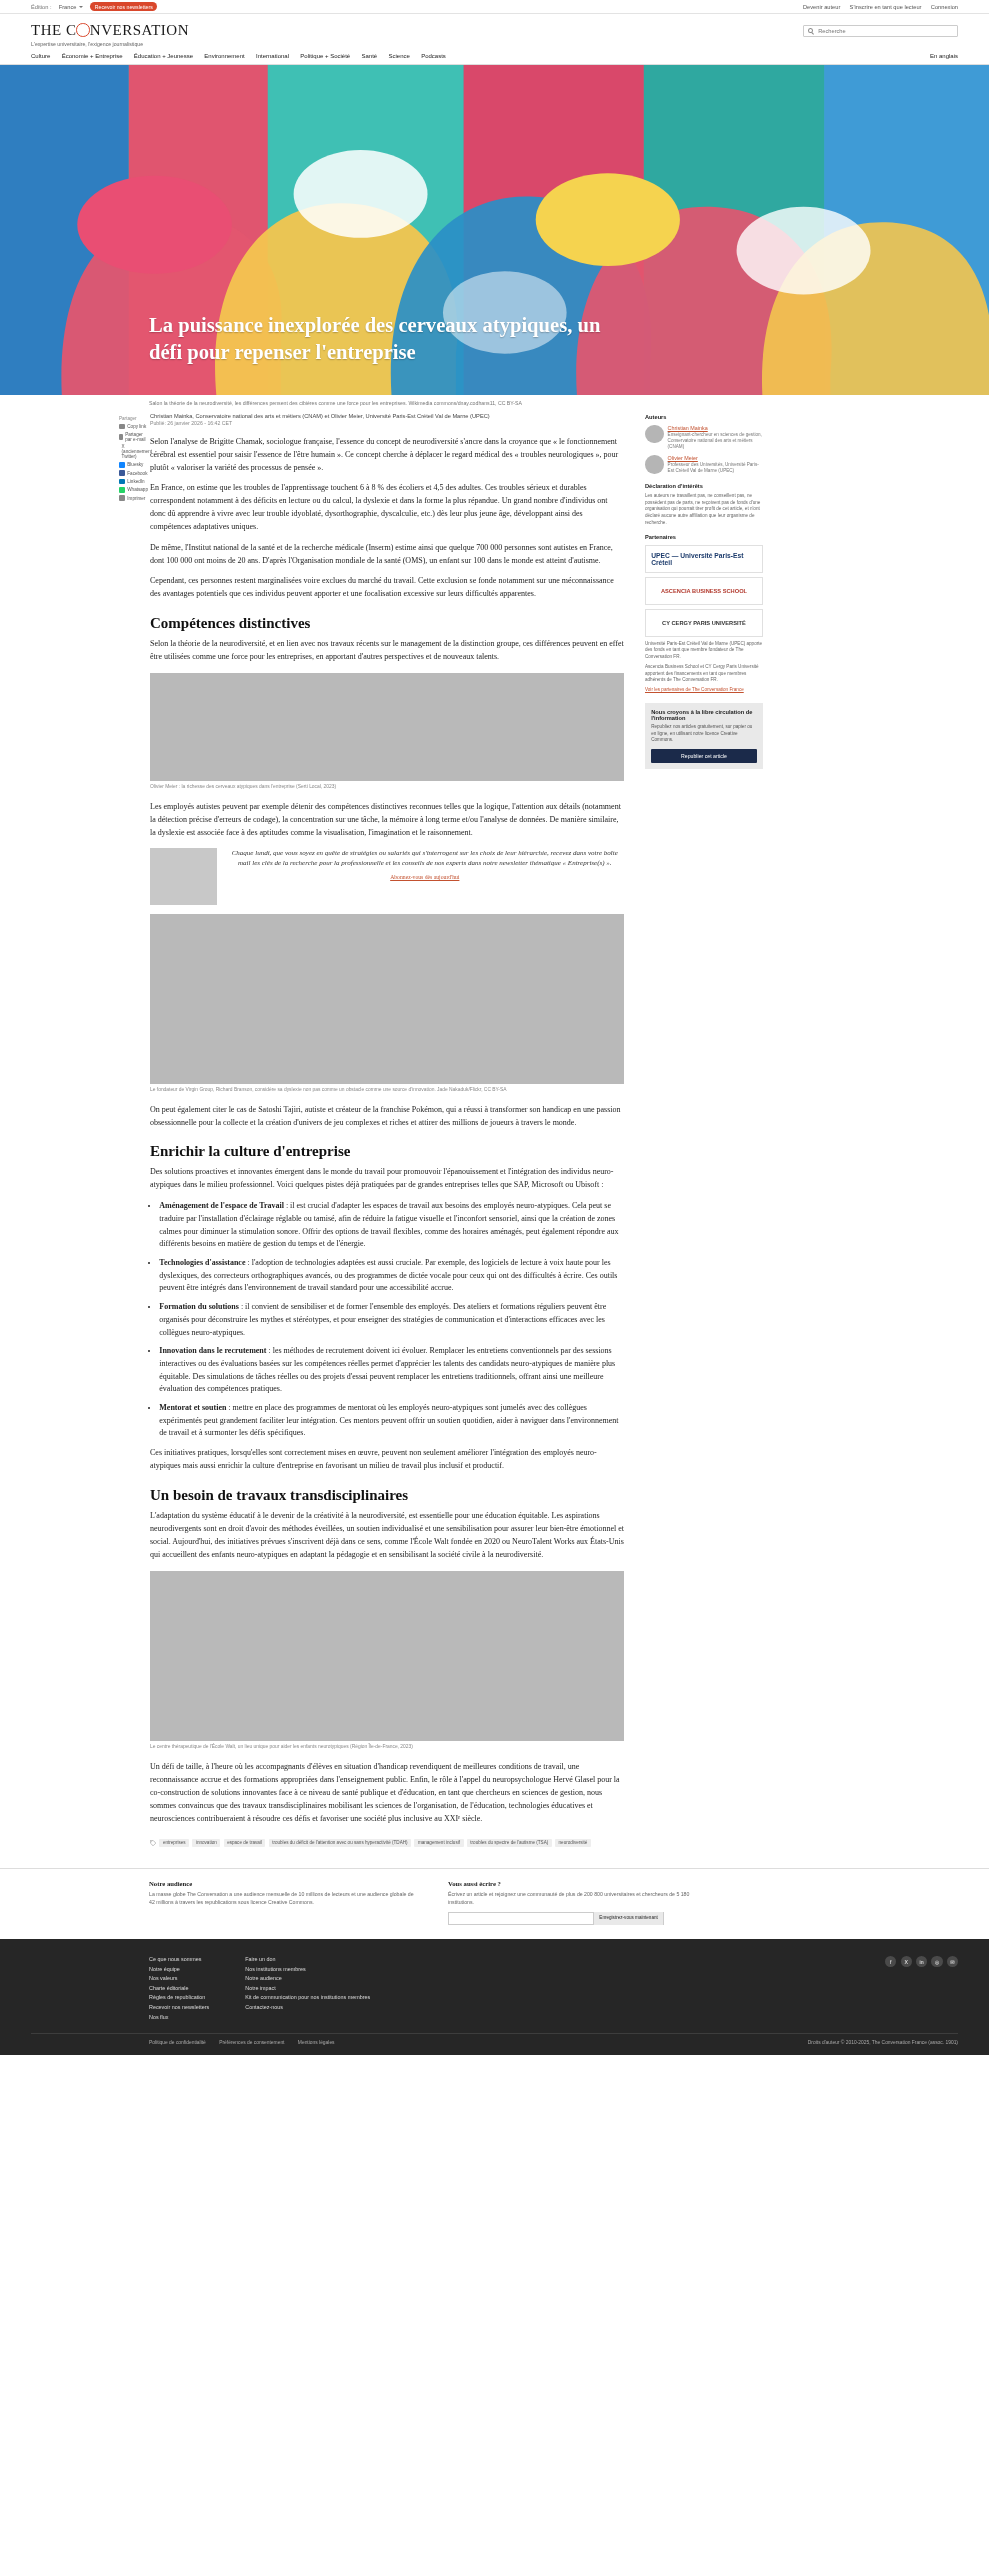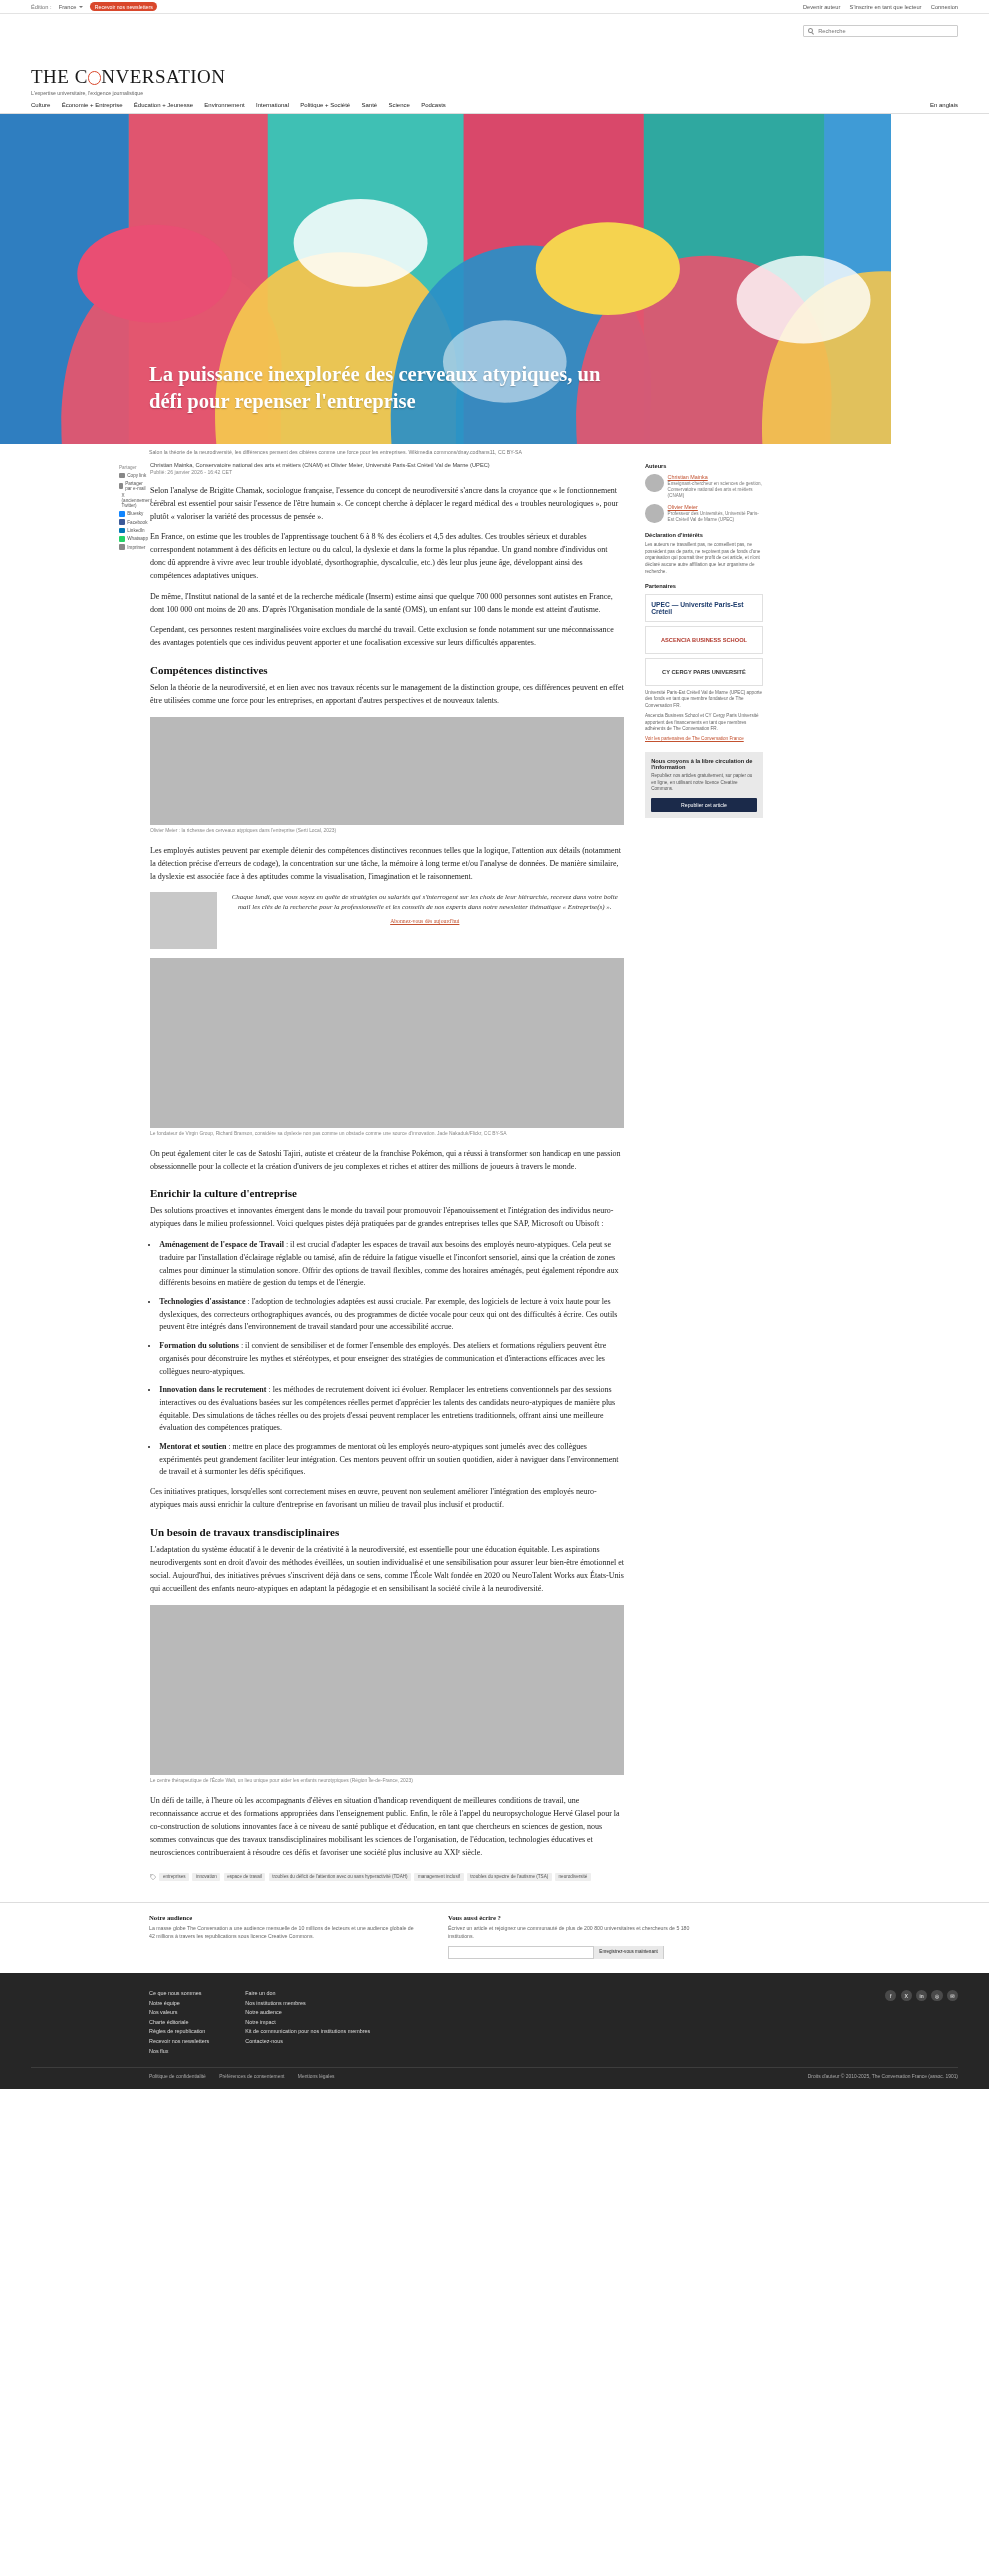--- a/index.html
+++ b/index.html
@@ -27,21 +27,21 @@
   .topbar .dim { color:#777; }
 
   
   .masthead {
     background:#fff; padding:7.2px 31px 0 31px;
   }
   .brand-row { display:flex; align-items:flex-start; }
   .logo-block { width:392px; }
   .logo {
     font-family:"Liberation Serif", serif;
-    font-size:19px; letter-spacing:0.5px; color:#1a1a1a; font-weight:400;margin-top:44px;
+    font-size:15px; letter-spacing:0.5px; color:#1a1a1a; font-weight:400;
   }
   .logo .ring {
     display:inline-block; width:13.4px;height:13.4px;border:1.5px solid #d9472b;border-radius:50%;
     vertical-align:-2.1px;
   }
   .tagline { font-size:5.2px; color:#666; margin-top:2.1px; }
   .search-wrap { margin-left:auto; margin-top:3.1px; }
   .search-box {
     width:155px; height:12.4px; border:0.5px solid #ccc; border-radius:1px;
     display:flex; align-items:center; padding:0 4.1px; gap:3.1px; background:#fff;
@@ -52,21 +52,21 @@
 
   
   .nav {
     display:flex; align-items:center; gap:11.3px; padding:6.2px 31px 5.2px 31px;
     border-bottom:0.5px solid #ddd; font-size:6px; color:#222; background:#fff;
   }
   .nav .item { white-space:nowrap; }
   .nav .right { margin-left:auto; }
 
   
-  .hero { position:relative; width:891px; height:330px; overflow:hidden; background:#2fb6b6; }
+  .hero { position:relative; width:989px; height:330px; overflow:hidden; background:#2fb6b6; }
   .hero svg { position:absolute; inset:0; }
   .hero-title-wrap {
     position:absolute; left:149px; bottom:30px; max-width:464px;
   }
   .hero-title {
     font-family:"Liberation Serif", serif;
     color:#ffffff; font-size:20.6px; line-height:1.28; font-weight:700;
     text-shadow:0 0.5px 1.5px rgba(0,0,0,.25);
   }
 
@@ -87,21 +87,21 @@
   .article { width:495px; padding:0 20.6px 0 0; }
   .byline { font-size:5.7px; color:#444; margin-bottom:1px; }
   .pubdate { font-size:5.2px; color:#888; margin-bottom:9.3px; }
 
   .article p {
     font-family:"Liberation Serif", serif;
     font-size:8px; line-height:1.62; margin:0 0 7.7px 0; color:#222;
   }
   .article h2 {
     font-family:"Liberation Serif", serif;
-    font-size:11px; margin:13.4px 0 6.2px 0; color:#111; font-weight:700;
+    font-size:15px; margin:13.4px 0 6.2px 0; color:#111; font-weight:700;
   }
   .article ul { margin:0 0 7.2px 9.3px; padding:0; }
   .article li {
     font-family:"Liberation Serif", serif;
     font-size:8px; line-height:1.6; margin-bottom:5.7px;
   }
   .figure { margin:9.3px 0 10.3px 0; }
   .figure .img-ph { width:100%; background:#b9b9b9; }
   .figure .cap { font-size:4.9px; color:#888; margin-top:2.6px; line-height:1.4; }
   .pullquote {

